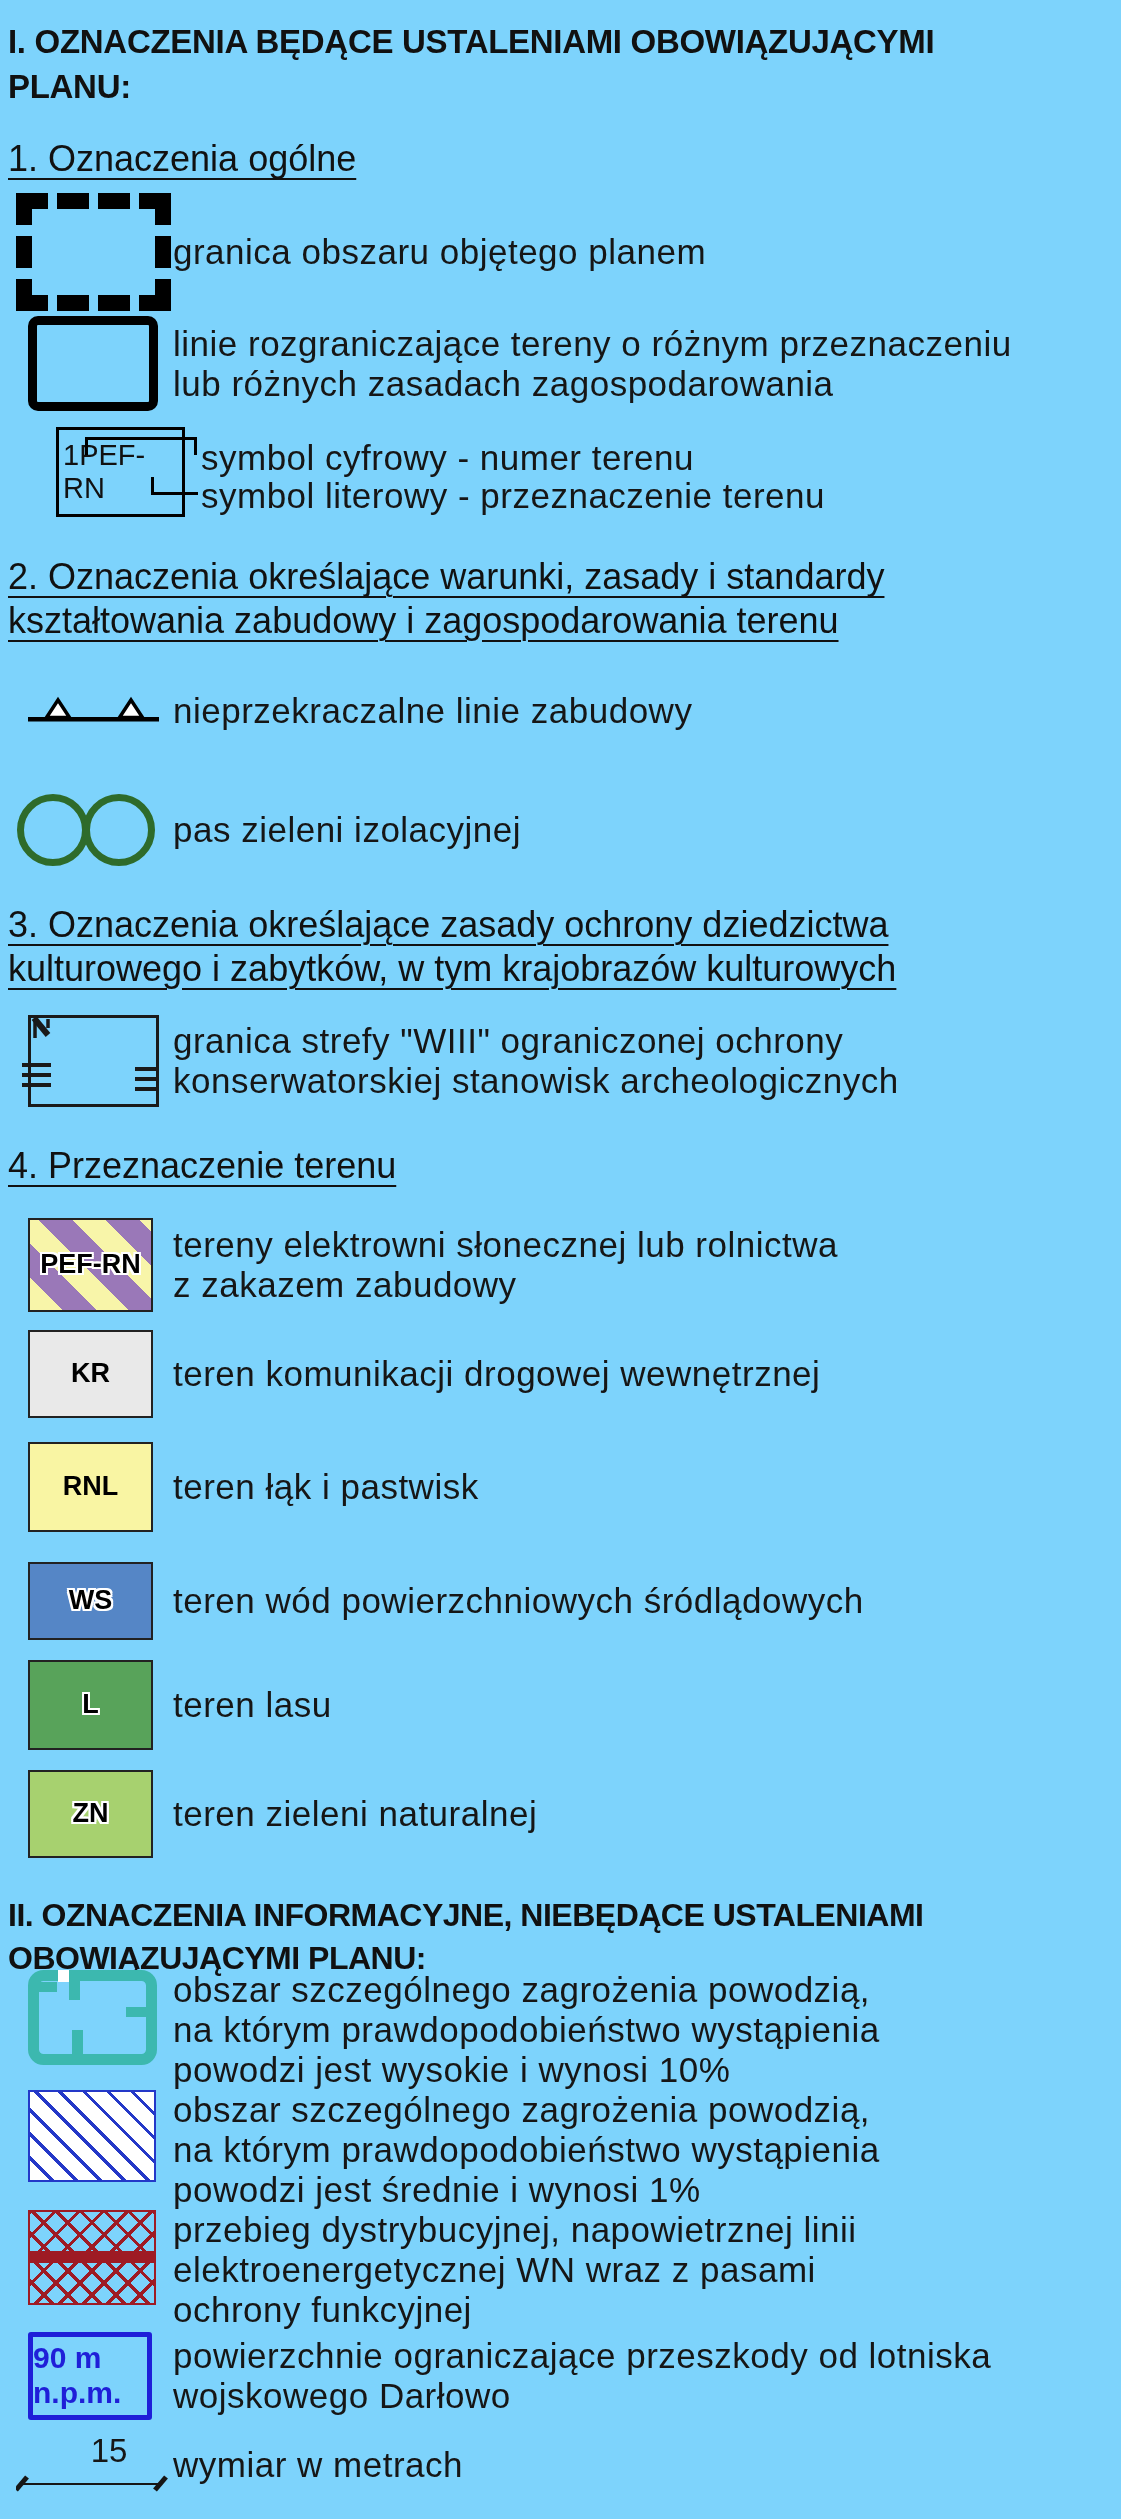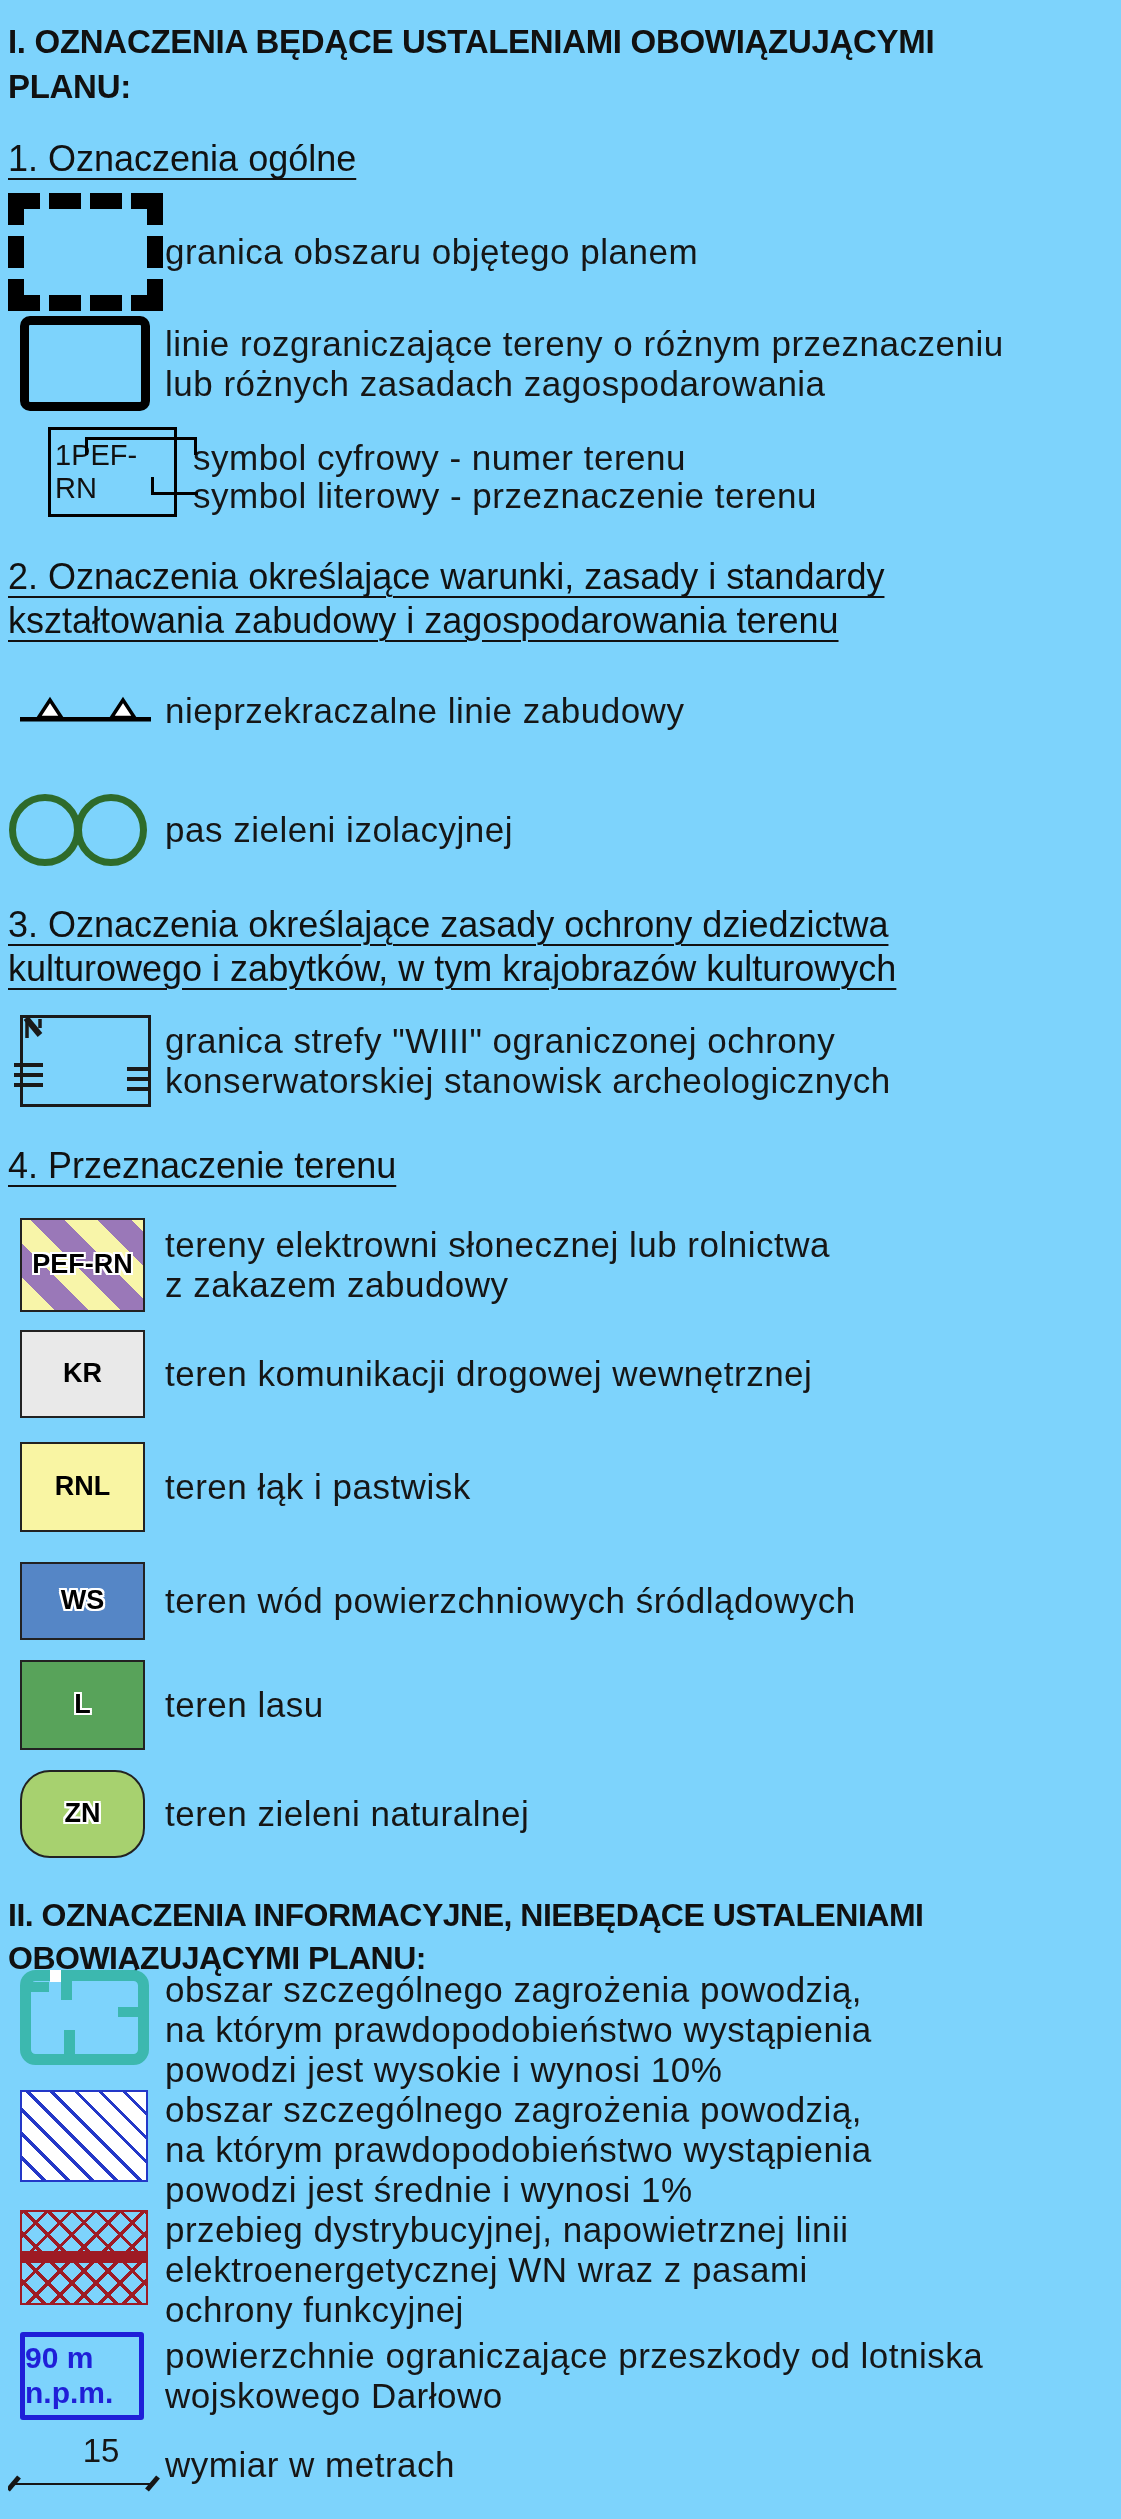--- a/index.html
+++ b/index.html
@@ -19,21 +19,21 @@
   .h-main{
     font-weight:bold; font-size:33px; line-height:1.35; letter-spacing:-0.3px;
     margin:20px 0 0 8px; white-space:nowrap;
   }
   .h-main.second{margin-top:36px; font-size:32px; letter-spacing:-0.5px;}
   .h-sec{
     font-size:36px; font-weight:normal; line-height:1.22; margin-left:8px;
     text-decoration:underline; text-underline-offset:7px; text-decoration-thickness:2px;
     white-space:nowrap;
   }
-  .row{display:flex; align-items:center; padding-left:8px;}
+  .row{display:flex; align-items:center; padding-left:16px;}
   .sym-cell{width:157px; flex:none; display:flex; align-items:center;}
   .lbl{font-size:35px; line-height:40px; letter-spacing:0.5px; color:#161616; white-space:nowrap;}
 
   
   .s-plan-boundary{margin-left:0; width:123px; height:86px; border:16px dashed #000;}
   
   .s-div-lines{margin-left:12px; width:112px; height:77px; border:9px solid #000; border-radius:10px;}
   
   .row-terrain{position:relative; align-items:flex-start;}
   .s-terrain-box{
@@ -56,21 +56,21 @@
     margin-left:12px; width:121px; border:2px solid #222;
     display:flex; align-items:center; justify-content:center;
     font-weight:bold; font-size:27px; color:#000;
   }
   .outline{text-shadow:-2px -2px 0 #fff,2px -2px 0 #fff,-2px 2px 0 #fff,2px 2px 0 #fff,-2px 0 0 #fff,2px 0 0 #fff,0 -2px 0 #fff,0 2px 0 #fff;}
   .sw-pef{height:90px; background:repeating-linear-gradient(45deg,var(--pef_yellow) 0 23px,var(--pef_purple) 23px 47px);}
   .sw-kr{height:84px; background:var(--kr_gray);}
   .sw-rnl{height:86px; background:var(--rnl_yellow);}
   .sw-ws{height:74px; background:var(--ws_blue);}
   .sw-l{height:86px; background:var(--l_green);}
-  .sw-zn{height:84px; background:var(--zn_green);border-radius:30px;}
+  .sw-zn{height:84px; background:var(--zn_green);}
 
   
   .align-top{align-items:flex-start;}
   .s-flood1{
     margin-left:12px; width:124px; height:88px; border:2px solid var(--flood1_blue);
     background:repeating-linear-gradient(45deg,#fff 0 14px,var(--flood1_blue) 14px 17px);
   }
   .s-power{
     position:relative; margin-left:12px; width:124px; height:91px; border:2px solid var(--power_red);
     background:

